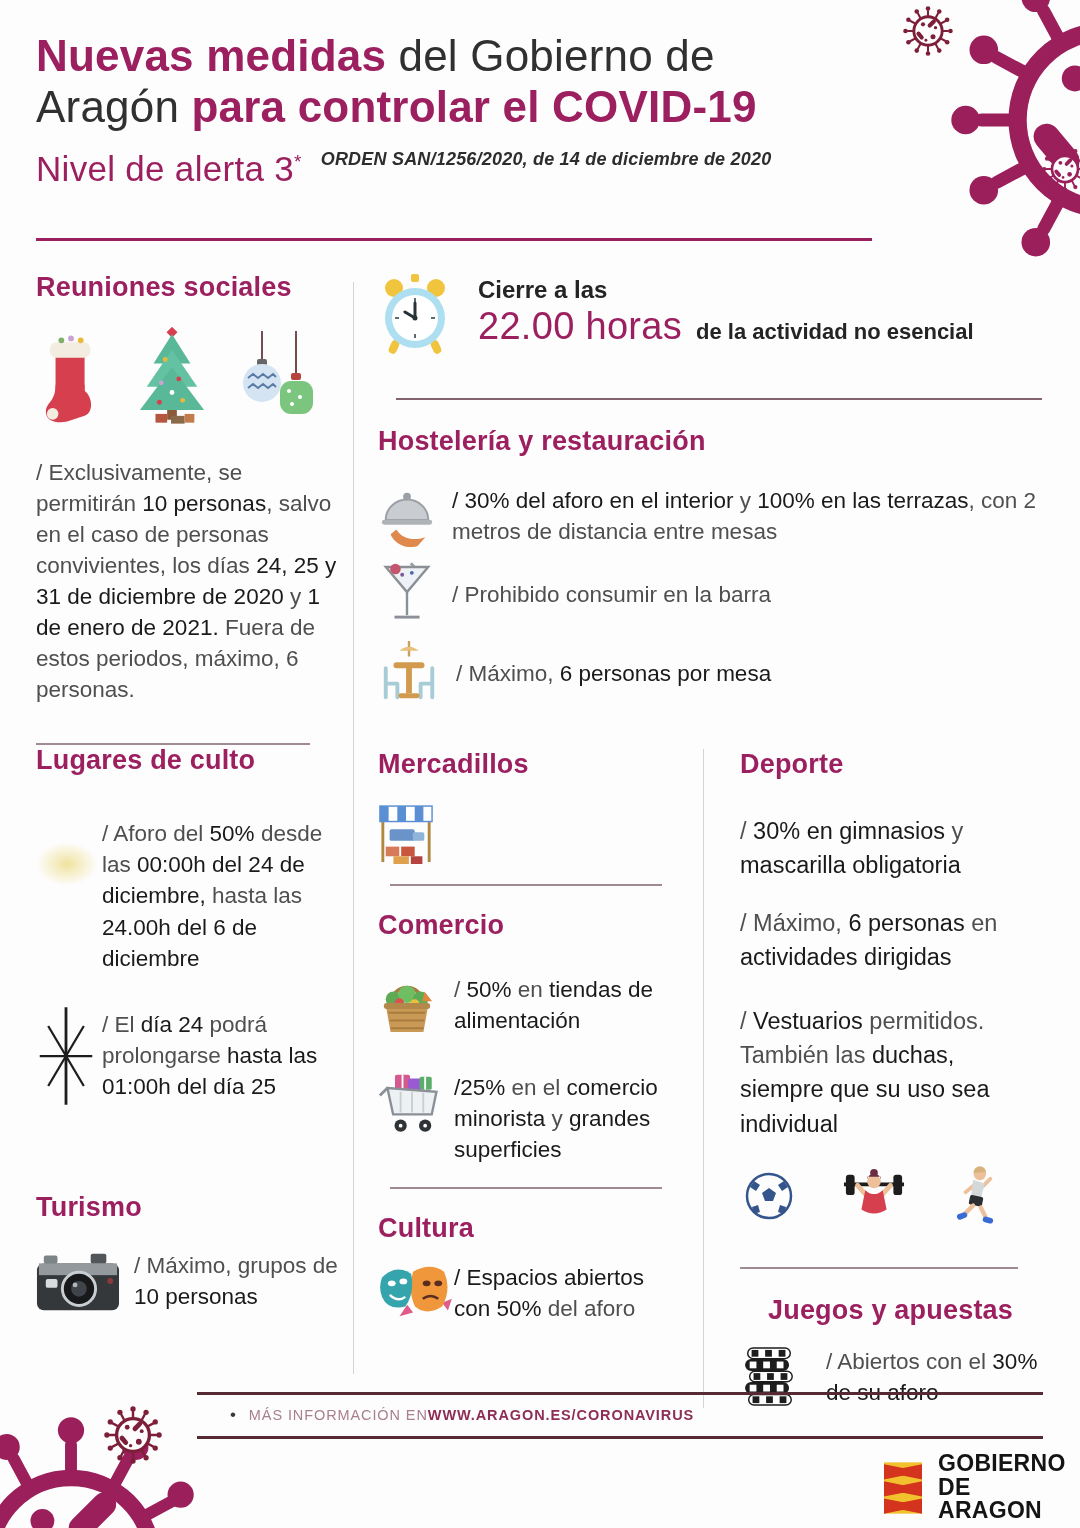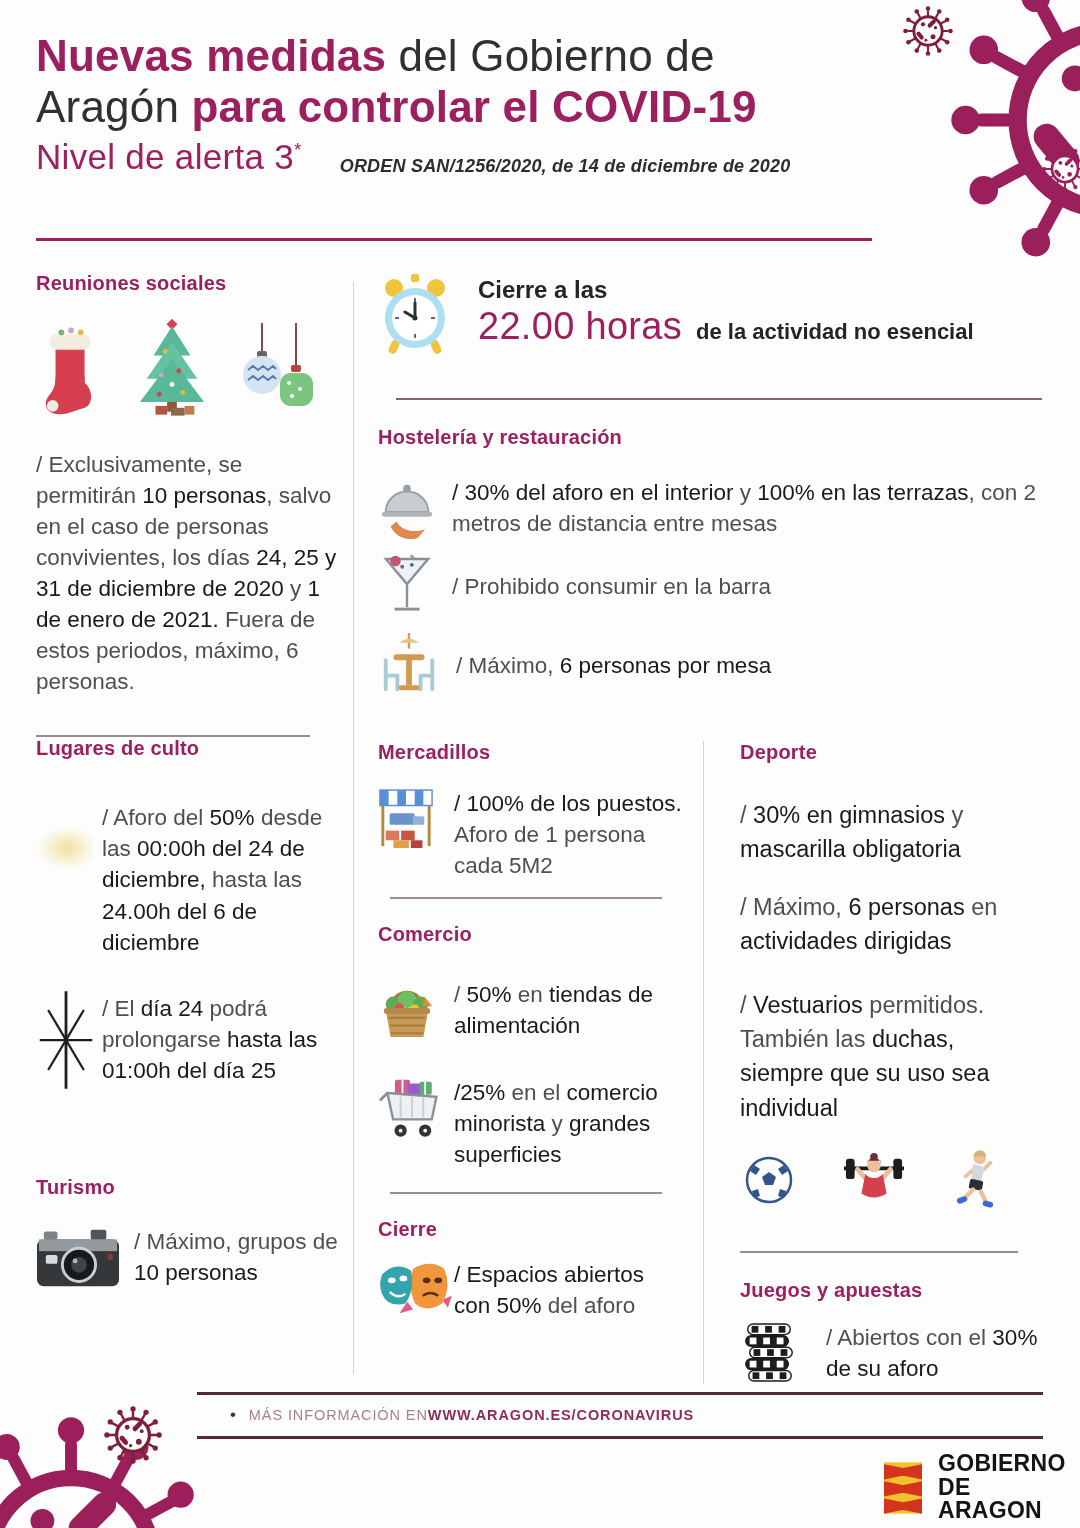--- a/index.html
+++ b/index.html
@@ -9,37 +9,37 @@
   .page {
     position:relative; width:1080px; height:1528px;
     background:#fdfdfd; overflow:hidden; margin:0 auto;
     --accent:#9c2060;
   }
 
   
   .header { position:absolute; left:36px; top:30px; width:850px; }
   .page-title { font-size:44px; line-height:1.17; font-weight:400; color:#303030; letter-spacing:.2px; }
   .page-title .t-accent { color:var(--accent); font-weight:700; }
-  .alert-row { margin-top:4px; display:flex; align-items:flex-end; gap:38px; }
+  .alert-row { margin-top:16px; display:flex; align-items:flex-start; gap:19px; }
   .alert-level { font-size:35px; color:var(--accent); font-weight:400; letter-spacing:.3px; }
   .alert-level sup { font-size:19px; }
   .order-ref { font-size:18px; font-style:italic; font-weight:700; color:#2d2d2d; letter-spacing:.2px; }
   .header-rule { position:absolute; left:36px; top:238px; width:836px; height:3px; background:var(--accent); }
 
   
   .virus { position:absolute; color:#9a1f5a; }
   .virus svg { width:100%; height:100%; display:block; }
   .v-top-small { left:903px; top:6px;  width:50px; height:50px; color:#7e1f3a; }
   .v-top-big   { left:950px; top:-36px; width:312px; height:312px; }
   .v-top-tiny  { left:1042px; top:146px; width:46px; height:46px; }
   .v-bot-big   { left:-72px; top:1416px; width:286px; height:286px; }
   .v-bot-small { left:104px; top:1406px; width:58px; height:58px; color:#7e1f3a; }
 
   
-  .section-title { font-size:20px; font-weight:700; color:var(--accent); letter-spacing:.2px; }
+  .section-title { font-size:27px; font-weight:700; color:var(--accent); letter-spacing:.2px; }
   .body-text { font-size:22.5px; line-height:1.38; color:#4f4f4f; }
   .body-text b, .d-item b { color:#1a1a1a; font-weight:400; }
   .rule-soft { border:none; border-top:2px solid #a08a94; }
   .vrule { position:absolute; width:1px; background:#d4d4d4; }
   .bullet-row { display:flex; }
   .icon-col { flex:0 0 66px; display:flex; justify-content:flex-start; }
 
   
   .left-col { position:absolute; left:36px; top:272px; width:314px; }
   .xmas-row { margin-top:22px; height:102px; display:flex; align-items:flex-end; gap:36px; padding-left:6px; }
@@ -88,21 +88,21 @@
   .comercio-1 { margin-top:33px; }
   .comercio-2 { margin-top:34px; }
   .rule-m2 { margin-top:22px; }
   .cultura-title { margin-top:24px; }
   .cultura-1 { margin-top:18px; align-items:center; }
 
   .d-item { font-size:23.5px; line-height:1.45; color:#4f4f4f; }
   .d-1 { margin-top:34px; } .d-2 { margin-top:24px; } .d-3 { margin-top:30px; }
   .sports-row { display:flex; align-items:center; gap:48px; margin-top:24px; padding-left:4px; }
   .col-right .rule-soft { width:278px; margin-top:40px; }
-  .juegos-title { margin-top:26px; }
+  .juegos-title { margin-top:26px;margin-left:28px; }
   .juegos-1 { margin-top:20px; align-items:center; }
   .juegos-1 .icon-col { flex:0 0 86px; }
   .juegos-1 .body-text { width:212px; }
 
   
   .footer-rule { position:absolute; left:197px; width:846px; height:3px; background:#552a32; }
   .fr-top { top:1392px; } .fr-bottom { top:1436px; }
   .footer-info { position:absolute; left:230px; top:1405px; display:flex; align-items:center;
     font-size:14.5px; letter-spacing:.9px; }
   .f-bullet { color:#3a3a3a; margin-right:12px; font-size:17px; }
@@ -395,21 +395,20 @@
                   <rect x="38" y="2" width="9" height="16" fill="#5b8fd4"></rect>
                 <rect x="12" y="26" width="26" height="12" rx="2" fill="#6a93c9"></rect>
                 <rect x="36" y="29" width="12" height="9" rx="2" fill="#8fb3d9"></rect>
                 <rect x="8" y="44" width="14" height="10" fill="#d77a5a"></rect>
                   <rect x="24" y="44" width="14" height="10" fill="#c9563f"></rect>
                 <rect x="16" y="54" width="16" height="8" fill="#e0a14f"></rect>
                   <rect x="34" y="54" width="12" height="8" fill="#b5443f"></rect>
               </svg>
             </span>
           </div>
-          <p class="body-text"><b>/ 100% de los puestos.</b><span> Aforo de 1 persona cada 5M2</span></p>
         </div>
 
         <hr class="rule-soft rule-m1">
 
         <h2 class="section-title comercio-title">Comercio</h2>
 
         <div class="bullet-row m-item comercio-1">
           <div class="icon-col">
             <span class="icon">
               <svg width="58" height="64" viewBox="0 0 60 66">
@@ -450,21 +449,21 @@
                 <circle cx="50" cy="56" r="6.5" fill="#2f3337"></circle>
                   <circle cx="50" cy="56" r="2" fill="#fff"></circle>
               </svg>
             </span>
           </div>
           <p class="body-text"><b>/</b><b>25%</b><span> en el </span><b>comercio minorista</b><span> y </span><b>grandes superficies</b></p>
         </div>
 
         <hr class="rule-soft rule-m2">
 
-        <h2 class="section-title cultura-title">Cierre</h2>
+        <h2 class="section-title cultura-title">Cultura</h2>
 
         <div class="bullet-row m-item cultura-1">
           <div class="icon-col">
             <span class="icon">
               <svg width="74" height="62" viewBox="0 0 76 64">
                 <polygon points="66,42 76,38 72,50" fill="#e05a8a"></polygon>
                 <polygon points="30,44 22,56 36,52" fill="#e05a8a"></polygon>
                 <path d="M36,10 Q54,0 68,10 Q76,28 66,46 Q50,56 38,46 Q30,28 36,10 Z" fill="#f0973c"></path>
                 <ellipse cx="50" cy="22" rx="4" ry="3" fill="#5a2d20"></ellipse>
                   <ellipse cx="62" cy="22" rx="4" ry="3" fill="#5a2d20"></ellipse>

